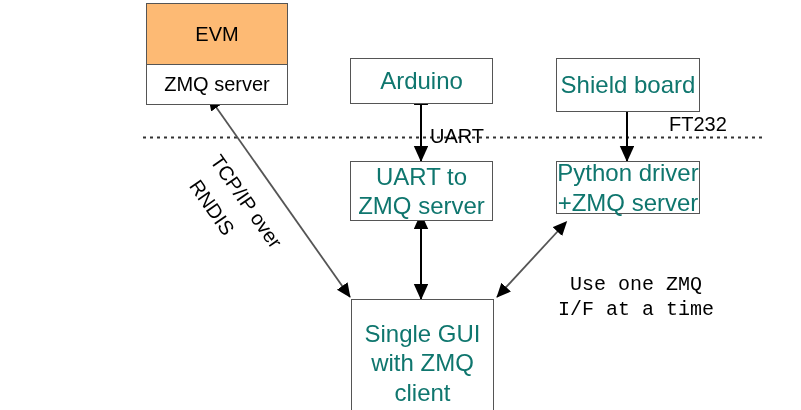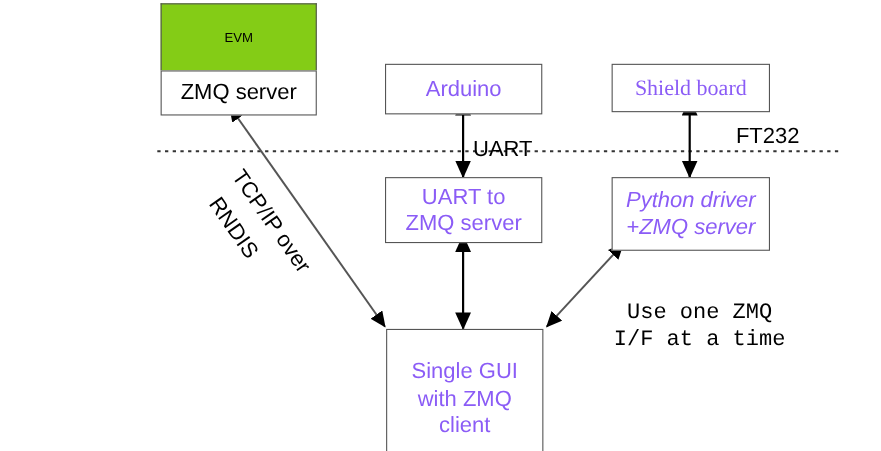--- a/index.html
+++ b/index.html
@@ -21,36 +21,36 @@
   }
   .box {
     position: absolute;
     box-sizing: border-box;
     border: 1.5px solid #555555;
     background: #ffffff;
     display: flex;
     align-items: center;
     justify-content: center;
     text-align: center;
-    font-size: 20px;
+    font-size: 24px;
     line-height: 1.22;
-    color: #8b5cf6;
+    color: #0f766e;
     white-space: pre-line;
     z-index: 3;
   }
   .box-split-top {
     position: absolute;
     box-sizing: border-box;
     border: 1.5px solid #555555;
     border-bottom: none;
-    background: #84cc16;
+    background: #fdba74;
     display: flex;
     align-items: center;
     justify-content: center;
-    font-size: 12px;
+    font-size: 20px;
     color: #000000;
     z-index: 3;
   }
   .box-split-bottom {
     position: absolute;
     box-sizing: border-box;
     border: 1.5px solid #555555;
     background: #ffffff;
     display: flex;
     align-items: center;
@@ -117,30 +117,30 @@
     <span>EVM</span>
   </div>
   <div class="box-split-bottom" style="left:146px; top:64px; width:142px; height:41px;">
     <span>ZMQ server</span>
   </div>
 
   <div class="box" style="left:350px; top:58px; width:143px; height:46px;">
     <span>Arduino</span>
   </div>
 
-  <div class="box" style="left:556px; top:58px; width:144px; height:44px;font-family:Liberation Serif, serif;">
+  <div class="box" style="left:556px; top:58px; width:144px; height:54px;">
     <span>Shield board</span>
   </div>
 
   <div class="box" style="left:350px; top:161px; width:143px; height:60px;">
     <span>UART to
 ZMQ server</span>
   </div>
 
-  <div class="box" style="left:556px; top:161px; width:144px; height:67px;font-style:italic;">
+  <div class="box" style="left:556px; top:161px; width:144px; height:53px;">
     <span>Python driver
 +ZMQ server</span>
   </div>
 
   <div class="box" style="left:351px; top:299px; width:143px; height:128px;">
     <span>Single GUI
 with ZMQ
 client</span>
   </div>
 

